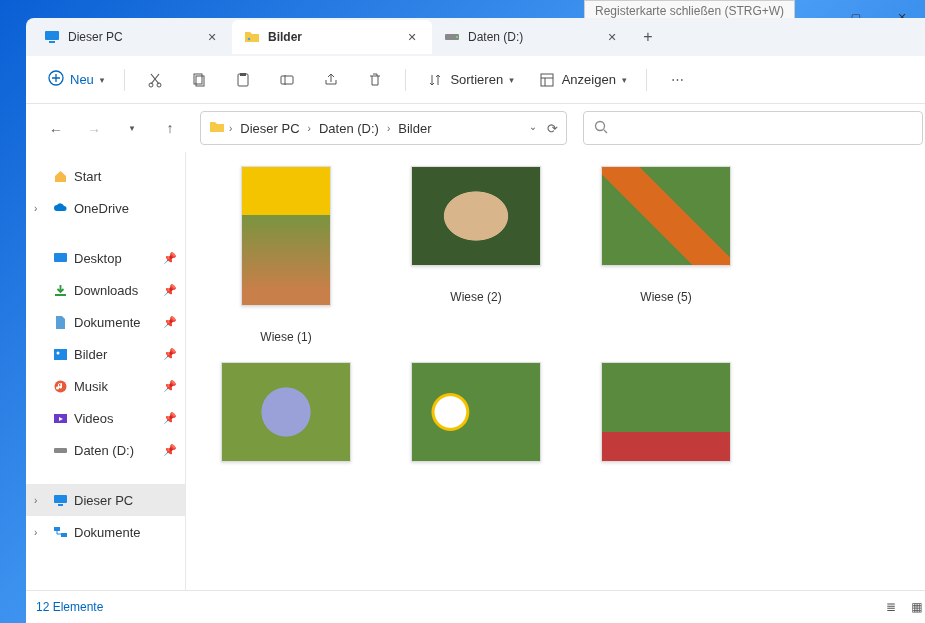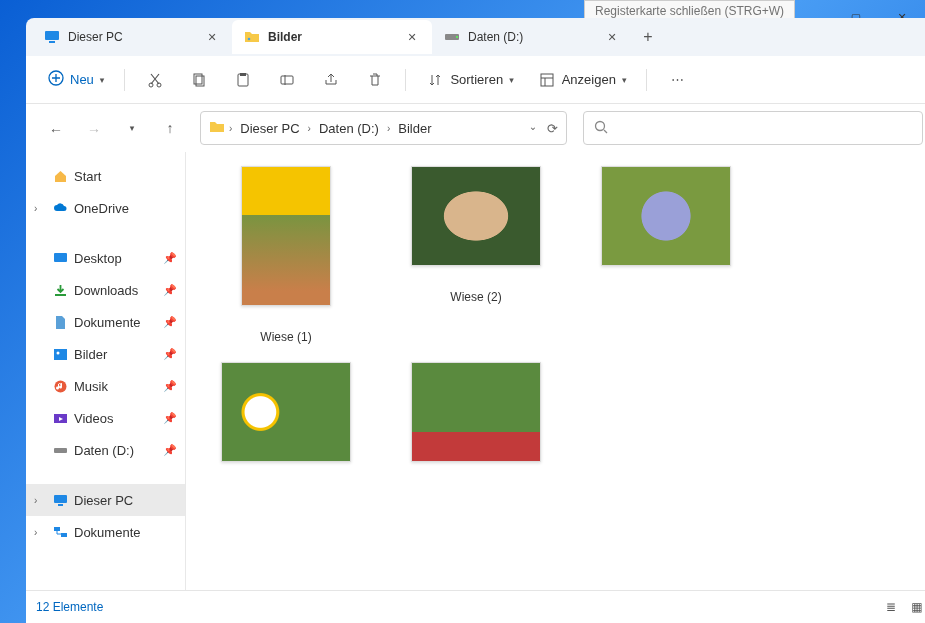--- a/index.html
+++ b/index.html
@@ -356,20 +356,24 @@
       <div class="file-grid" id="file-grid">
           <div class="file-item">
             <div class="thumb t1 tall"></div>
             <div class="file-name">Wiese (1)</div>
           </div>
           <div class="file-item">
             <div class="thumb t2"></div>
             <div class="file-name">Wiese (2)</div>
           </div>
           <div class="file-item">
+            <div class="thumb t5"></div>
+            <div class="file-name">Wiese (5)</div>
+          </div>
+          <div class="file-item">
             <div class="thumb t7"></div>
           </div>
           <div class="file-item">
             <div class="thumb t8"></div>
           </div>
           <div class="file-item">
             <div class="thumb t9"></div>
           </div>
         </div>
     </div>

